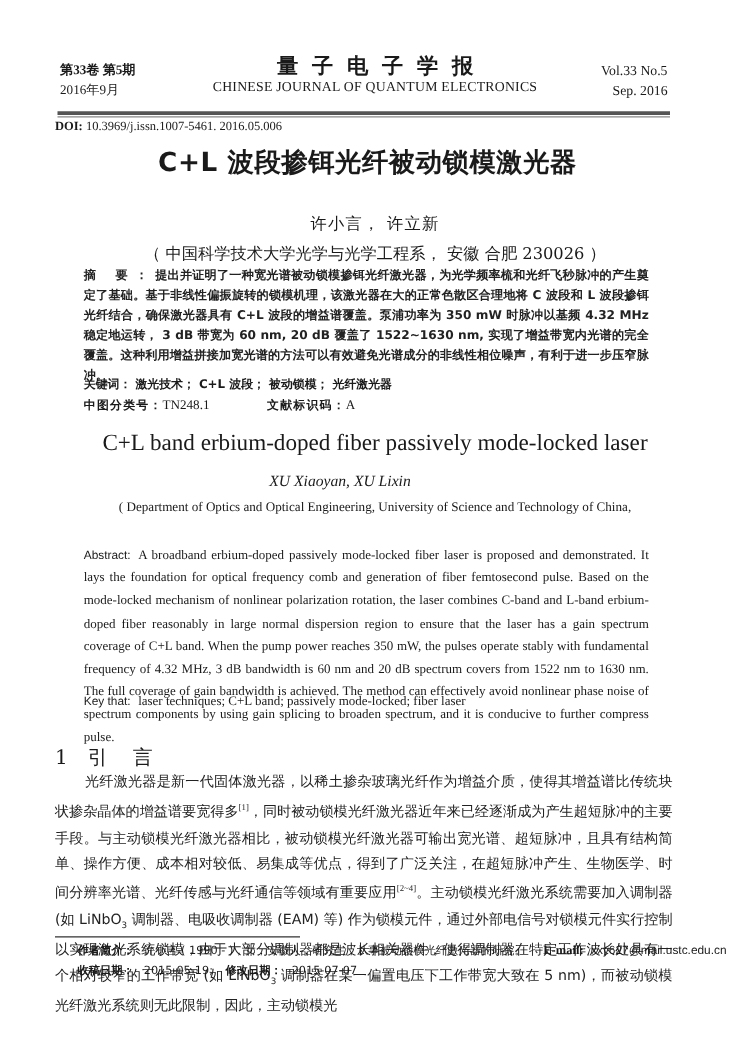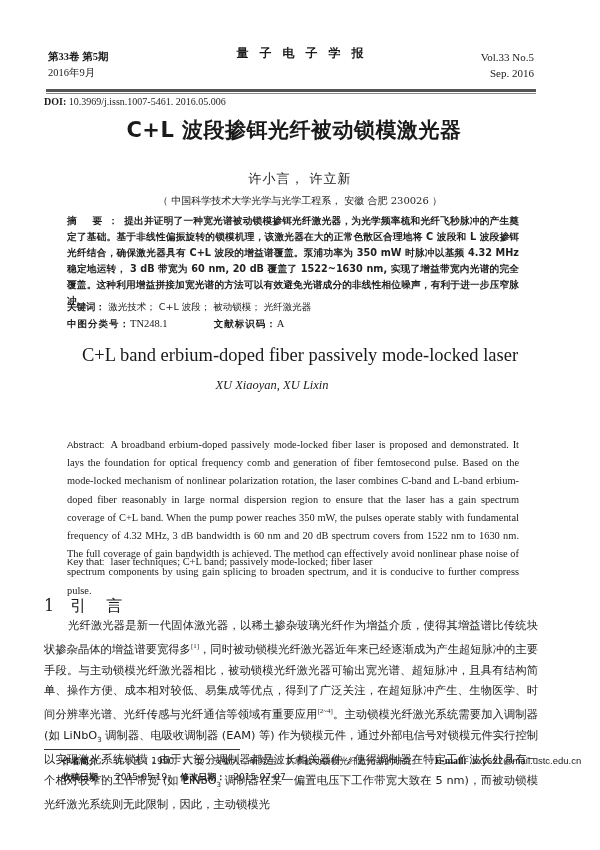--- a/index.html
+++ b/index.html
@@ -1,30 +1,30 @@
 <!DOCTYPE html>
 <html><head>
 <meta charset="utf-8">
 <style>
   html, body { margin: 0; padding: 0; background: #ffffff; }
   body { width: 600px; height: 850px; position: relative; overflow: hidden; color: #1a1a1a; font-family: "DejaVu Serif", serif; }
   .abs { position: absolute; }
   .hdr-left { left: 48px; top: 49px; font-size: 10.5px; line-height: 16px; font-family: "Liberation Serif", serif; }
   .hdr-left .vol { font-weight: bold; }
   .hdr-center { left: 170px; width: 260px; top: 43px; text-align: center; }
-  .hdr-cn { font-size: 12px; letter-spacing: 11px; line-height: 20px; font-weight: bold; padding-left: 11px; }
+  .hdr-cn { font-size: 17px; letter-spacing: 11px; line-height: 20px; font-weight: bold; padding-left: 11px; }
   .hdr-en { font-family: "Liberation Serif", serif; font-size: 11px; line-height: 14px; letter-spacing: 0.2px; }
   .hdr-right { right: 66px; top: 49px; text-align: right; font-size: 11px; line-height: 16px; font-family: "Liberation Serif", serif; }
   .rule-thick { left: 46px; width: 490px; top: 89px; height: 3px; background: #555; }
   .rule-thin { left: 46px; width: 490px; top: 93px; height: 1px; background: #888; }
   .doi { left: 44px; top: 96px; font-size: 10px; font-family: "Liberation Serif", serif; }
   .doi b { font-weight: bold; }
   .title-cn { left: 0; width: 588px; top: 116px; text-align: center; font-size: 21px; font-weight: bold; letter-spacing: 0.5px; font-family: "DejaVu Sans", sans-serif; }
   .authors-cn { left: 0; width: 600px; top: 170px; text-align: center; font-size: 13px; letter-spacing: 1px; }
-  .affil-cn { left: 0; width: 600px; top: 194px; text-align: center; font-size: 10px; }
+  .affil-cn { left: 0; width: 600px; top: 194px; text-align: center; font-size: 13px; }
   .abstract-cn { left: 67px; width: 452px; top: 213px; font-size: 9.7px; line-height: 16px; text-align: justify; font-weight: bold; color: #222; font-family: "DejaVu Sans", sans-serif; }
   .abstract-cn .lbl { font-weight: bold; letter-spacing: 6px; }
   .kw-cn { left: 67px; top: 301px; font-size: 9.5px; font-family: "DejaVu Sans", sans-serif; font-weight: bold; }
   .cls-line { left: 67px; top: 318px; font-size: 9.5px; font-family: "DejaVu Sans", sans-serif; display: flex; gap: 46px; }
   .cls-line .lbl { font-weight: bold; letter-spacing: 1px; }
   .cls-line .val { font-family: "Liberation Serif", serif; font-size: 10.5px; }
   .title-en { left: 0; width: 600px; top: 345px; text-align: center; font-size: 18.5px; font-family: "Liberation Serif", serif; }
   .authors-en { left: 0; width: 544px; top: 378px; text-align: center; font-size: 12.5px; font-style: italic; font-family: "Liberation Serif", serif; }
   .affil-en { left: 0; width: 600px; top: 398px; text-align: center; font-size: 10.5px; line-height: 18px; font-family: "Liberation Serif", serif; }
   .abstract-en { left: 67px; width: 452px; top: 436px; font-size: 10.4px; line-height: 18.2px; text-align: justify; font-family: "Liberation Serif", serif; }
@@ -46,20 +46,21 @@
 </style>
 </head>
 <body>
 
 <div class="abs hdr-left">
   <div class="vol">第33卷  第5期</div>
   <div>2016年9月</div>
 </div>
 <div class="abs hdr-center">
   <div class="hdr-cn">量子电子学报</div>
+  <div class="hdr-en">CHINESE JOURNAL OF QUANTUM ELECTRONICS</div>
 </div>
 <div class="abs hdr-right">
   <div>Vol.33  No.5</div>
   <div>Sep. 2016</div>
 </div>
 <div class="abs rule-thick"></div>
 <div class="abs rule-thin"></div>
 
 <div class="abs doi">
   <b>DOI:</b>
@@ -69,31 +70,32 @@
 <div class="abs title-cn">C+L 波段掺铒光纤被动锁模激光器</div>
 <div class="abs authors-cn">许小言，  许立新</div>
 <div class="abs affil-cn">（ 中国科学技术大学光学与光学工程系，    安徽   合肥    230026 ）</div>
 
 <div class="abs abstract-cn">
   <span class="lbl">摘  要：</span><span>提出并证明了一种宽光谱被动锁模掺铒光纤激光器，为光学频率梳和光纤飞秒脉冲的产生奠定了基础。基于非线性偏振旋转的锁模机理，该激光器在大的正常色散区合理地将 C 波段和 L 波段掺铒光纤结合，确保激光器具有 C+L 波段的增益谱覆盖。泵浦功率为 350 mW 时脉冲以基频 4.32 MHz 稳定地运转， 3 dB 带宽为 60 nm, 20 dB 覆盖了 1522~1630 nm, 实现了增益带宽内光谱的完全覆盖。这种利用增益拼接加宽光谱的方法可以有效避免光谱成分的非线性相位噪声，有利于进一步压窄脉冲。</span>
 </div>
 
 <div class="abs kw-cn">
   <span>关键词：</span>
-  <span style="font-weight:normal">激光技术； C+L 波段； 被动锁模； 光纤激光器</span>
+  <span style="font-weight:bold">激光技术； C+L 波段； 被动锁模； 光纤激光器</span>
 </div>
 
 <div class="abs cls-line">
   <span><span class="lbl">中图分类号：</span><span class="val">TN248.1</span></span>
   <span><span class="lbl">文献标识码：</span><span class="val">A</span></span>
 </div>
 
 <div class="abs title-en">C+L band erbium-doped fiber passively mode-locked laser</div>
 <div class="abs authors-en">XU Xiaoyan,   XU Lixin</div>
 <div class="abs affil-en">
+  <div>( Department of Optics and Optical Engineering, University of Science and Technology of China,</div>
 </div>
 
 <div class="abs abstract-en">
   <span class="lbl">Abstract:</span><span>A broadband erbium-doped passively mode-locked fiber laser is proposed and demonstrated. It lays the foundation for optical frequency comb and generation of fiber femtosecond pulse. Based on the mode-locked mechanism of nonlinear polarization rotation, the laser combines C-band and L-band erbium-doped fiber reasonably in large normal dispersion region to ensure that the laser has a gain spectrum coverage of C+L band. When the pump power reaches 350 mW, the pulses operate stably with fundamental frequency of 4.32 MHz, 3 dB bandwidth is 60 nm and 20 dB spectrum covers from 1522 nm to 1630 nm. The full coverage of gain bandwidth is achieved. The method can effectively avoid nonlinear phase noise of spectrum components by using gain splicing to broaden spectrum, and it is conducive to further compress pulse.</span>
 </div>
 
 <div class="abs kw-en">
   <span class="lbl">Key that:</span><span>laser techniques; C+L band; passively mode-locked; fiber laser</span>
 </div>
 

